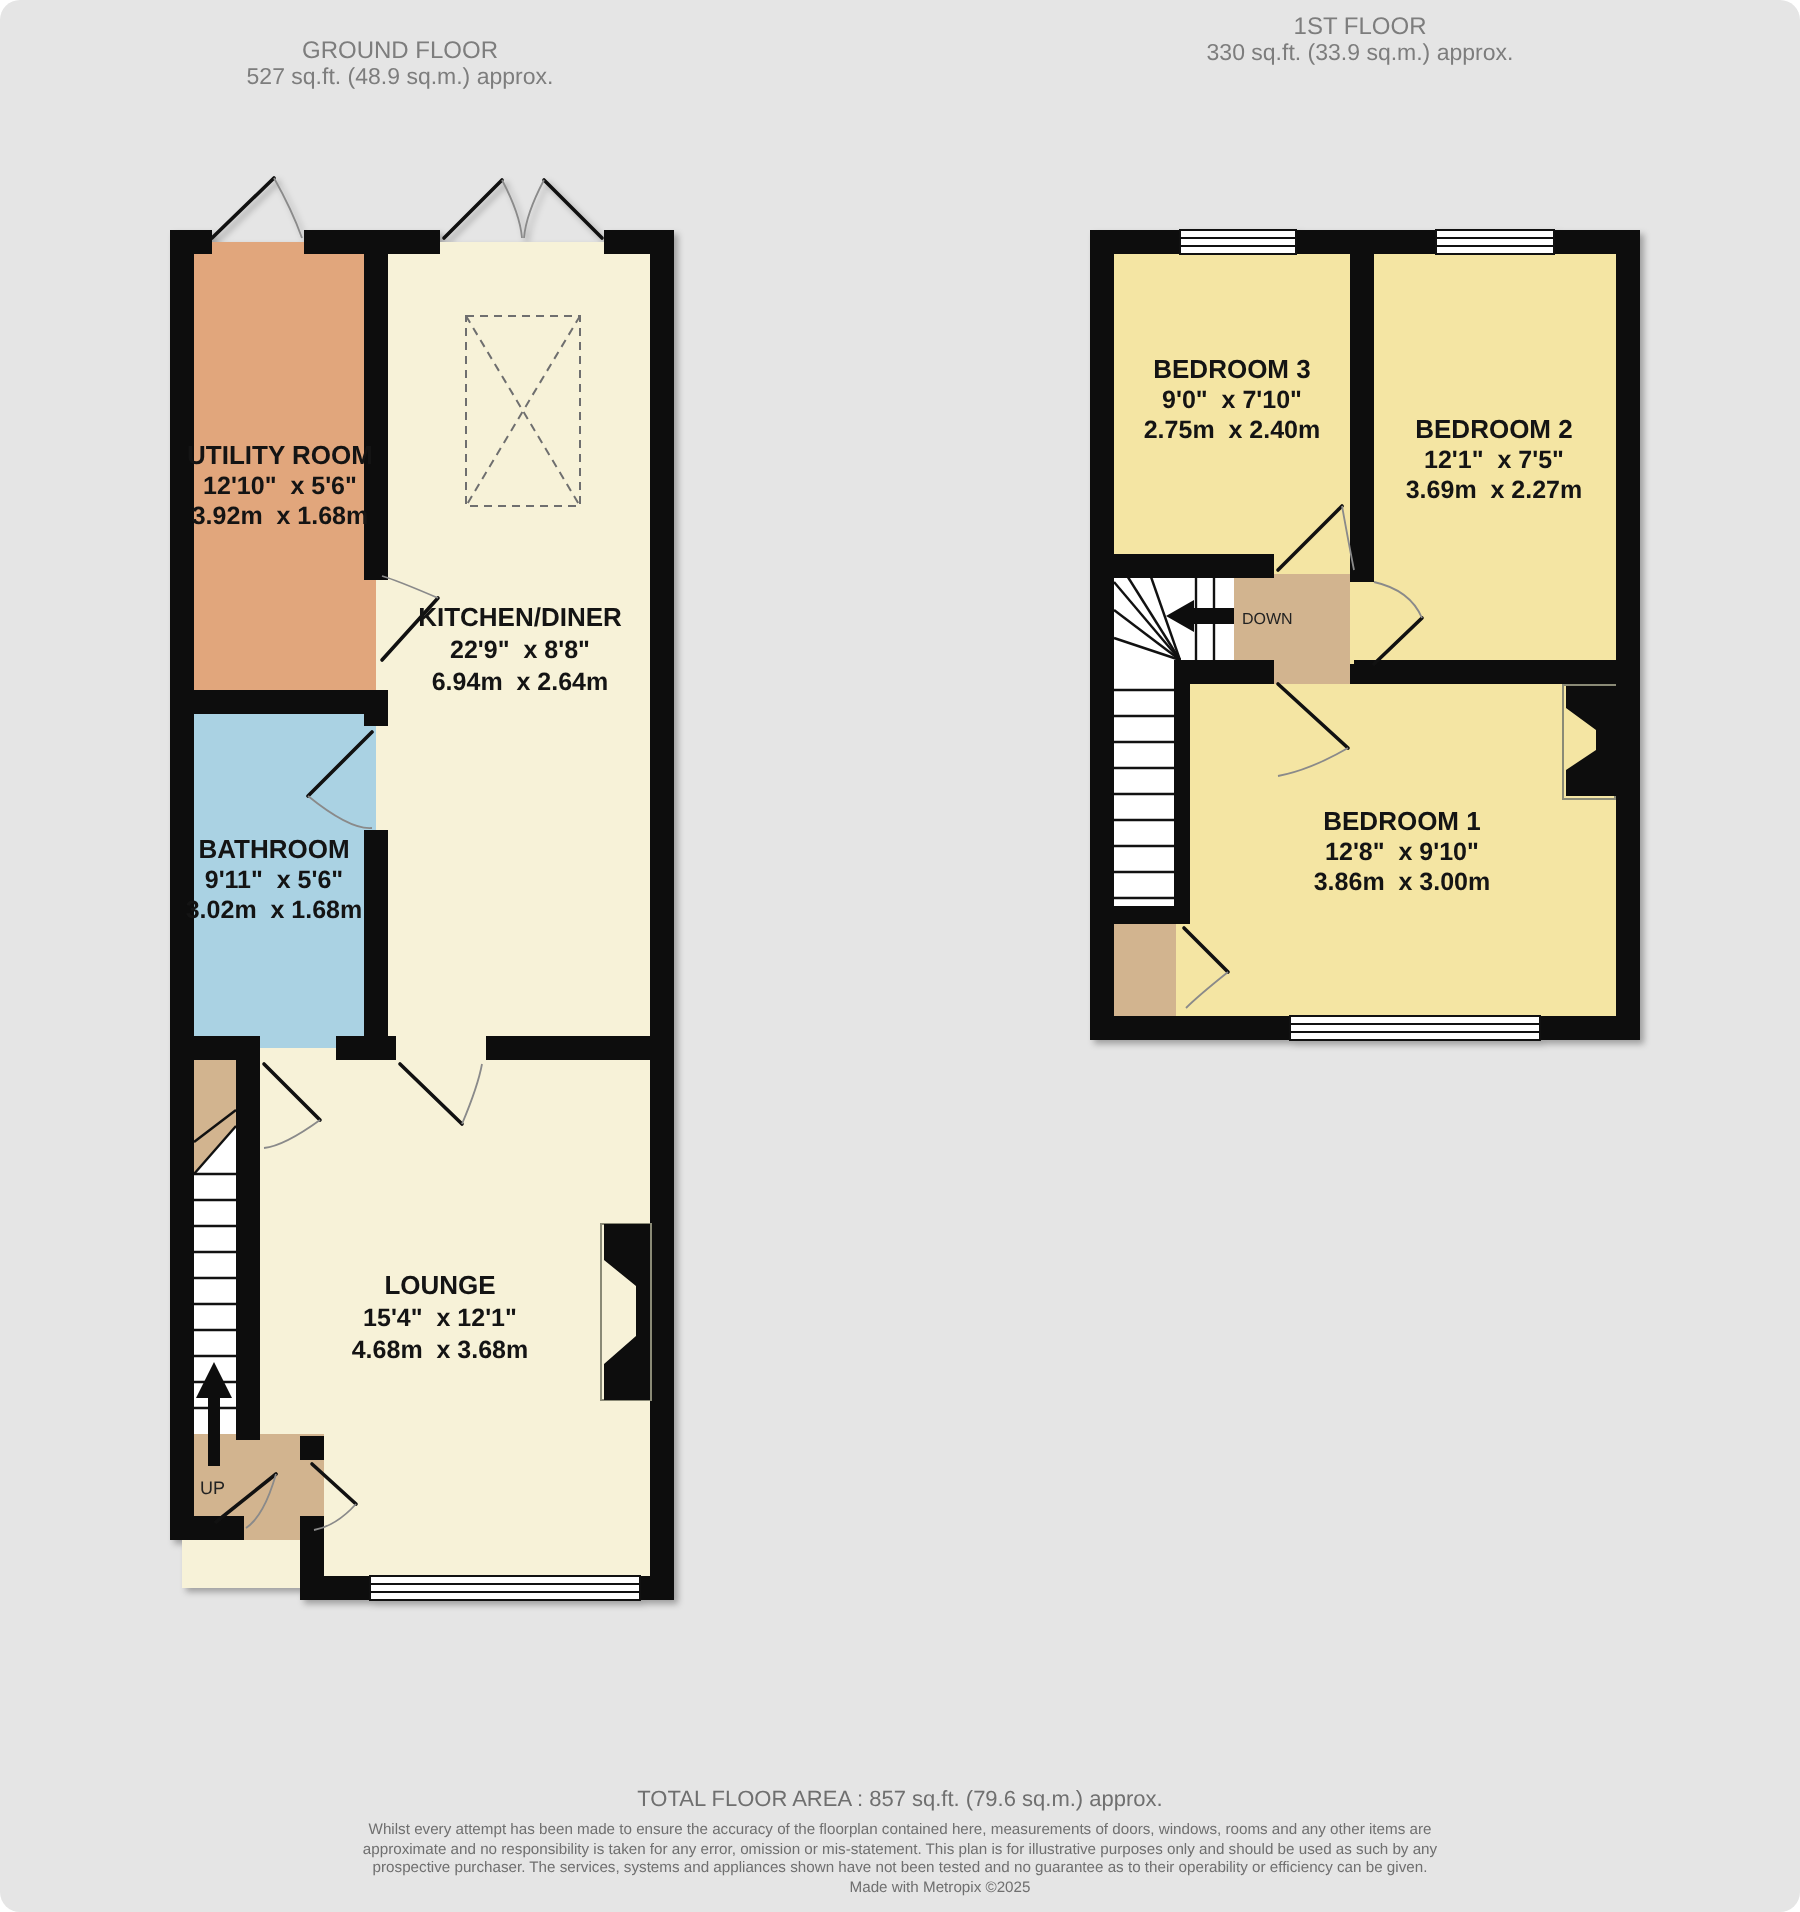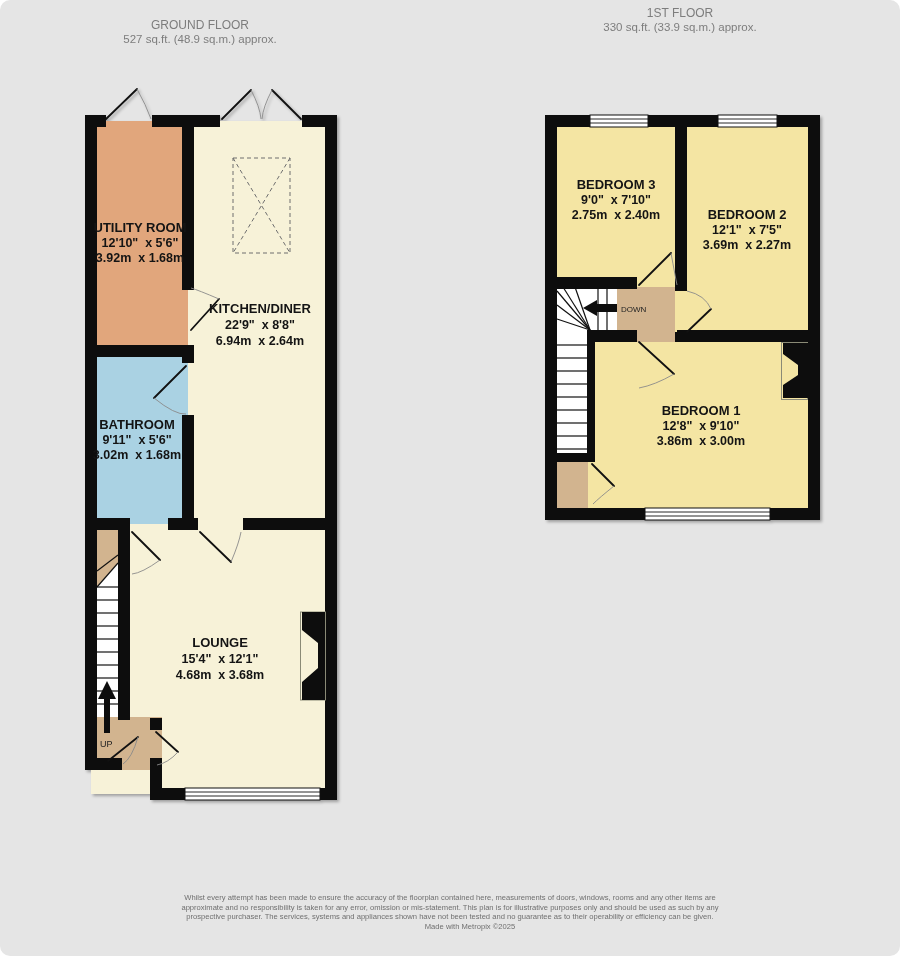--- a/index.html
+++ b/index.html
@@ -244,17 +244,18 @@
       <text class="room-dim" x="212" y="164">3.69m  x 2.27m</text>
     </g>
     <g>
       <text class="room-name" x="166" y="330">BEDROOM 1</text>
       <text class="room-dim" x="166" y="345">12'8"  x 9'10"</text>
       <text class="room-dim" x="166" y="360">3.86m  x 3.00m</text>
     </g>
   </svg>
 
   <div class="footer" style="top:893px;">
+    <div class="total">TOTAL FLOOR AREA : 857 sq.ft. (79.6 sq.m.) approx.</div>
     <div class="disclaimer">Whilst every attempt has been made to ensure the accuracy of the floorplan contained here, measurements of doors, windows, rooms and any other items are approximate and no responsibility is taken for any error, omission or mis-statement. This plan is for illustrative purposes only and should be used as such by any prospective purchaser. The services, systems and appliances shown have not been tested and no guarantee as to their operability or efficiency can be given.</div>
     <div class="credit">Made with Metropix ©2025</div>
   </div>
 
 </div>
 
 </body></html>

